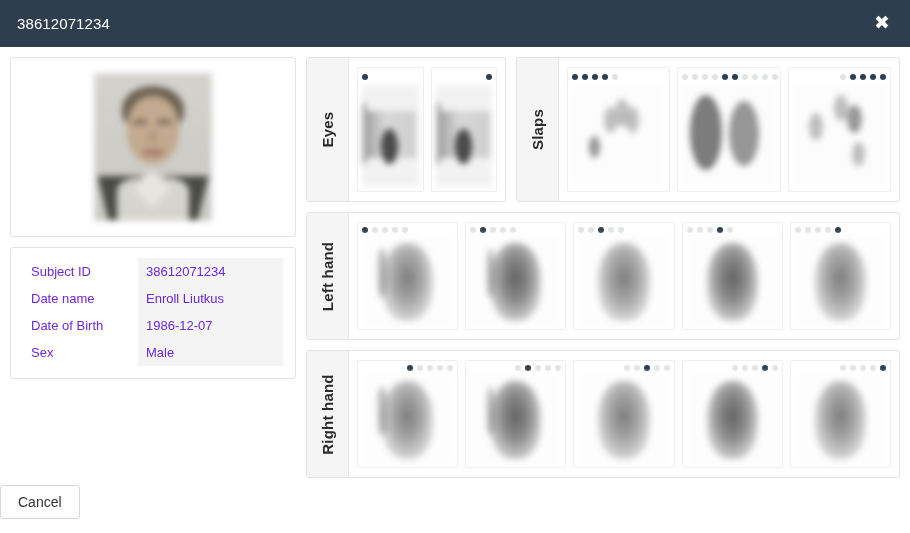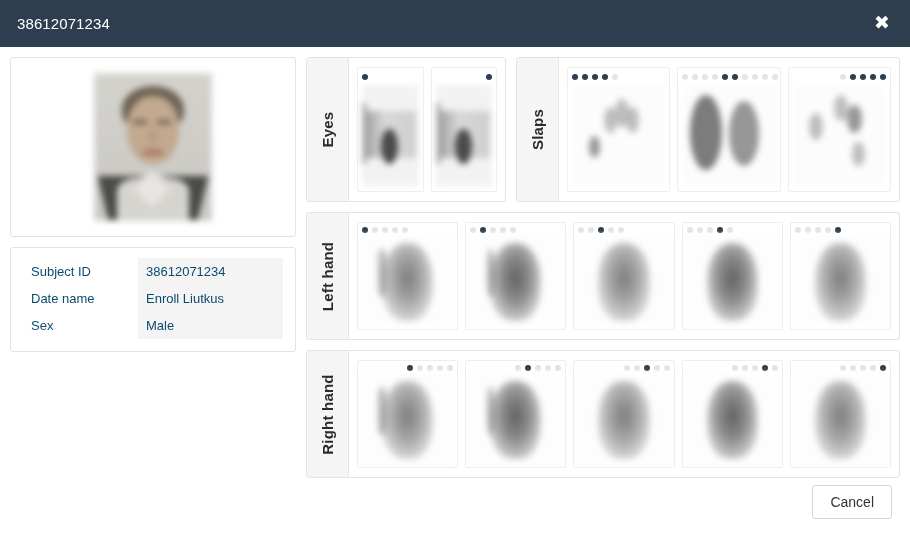--- a/index.html
+++ b/index.html
@@ -150,21 +150,21 @@
   
   .details-card { padding: 10px 12px 12px 12px; }
   table.details {
     width: 100%;
     border-collapse: collapse;
     font-size: 13px;
   }
   table.details td {
     padding: 6px 8px;
     vertical-align: middle;
-    color: #0c4a6e;
+    color: #6d28d9;
     white-space: nowrap;
   }
   table.details td.k {
     width: 115px;
     background: #ffffff;
   }
   table.details td.v {
     background: #f4f4f4;
   }
 
@@ -306,21 +306,20 @@
 
   .row-hand .panel { width: 100%; }
   .row-hand .img { min-height: 92px; }
 
   
   .footer {
     flex: 0 0 auto;
     height: 56px;
     display: flex;
     align-items: center;
-    justify-content: flex-end;
     gap: 8px;
     padding: 0 18px 6px 0;
   }
   .btn {
     font-family: "Liberation Sans", sans-serif;
     font-size: 14px;
     padding: 9px 17px;
     border-radius: 3px;
     cursor: pointer;
     line-height: 1;
@@ -371,20 +370,24 @@
           <tbody>
               <tr>
                 <td class="k">Subject ID</td>
                 <td class="v">38612071234</td>
               </tr>
               <tr>
                 <td class="k">Date name</td>
                 <td class="v">Enroll Liutkus</td>
               </tr>
               <tr>
+                <td class="k">Date of Birth</td>
+                <td class="v">1986-12-07</td>
+              </tr>
+              <tr>
                 <td class="k">Sex</td>
                 <td class="v">Male</td>
               </tr>
             </tbody>
         </table>
       </div>
 
     </div>
 
     <div class="right-col">

